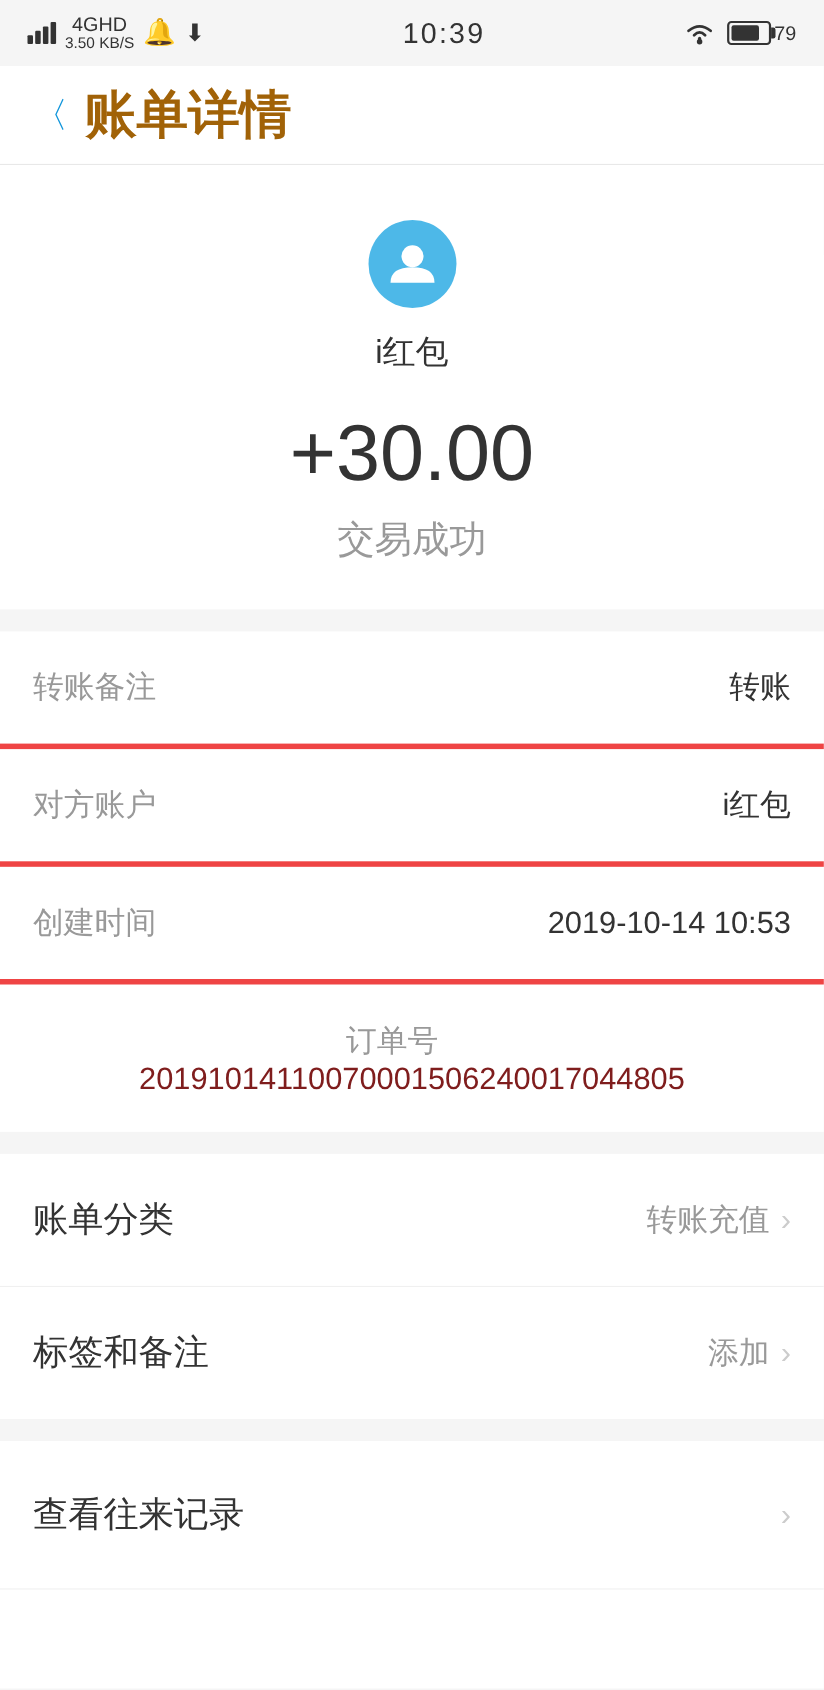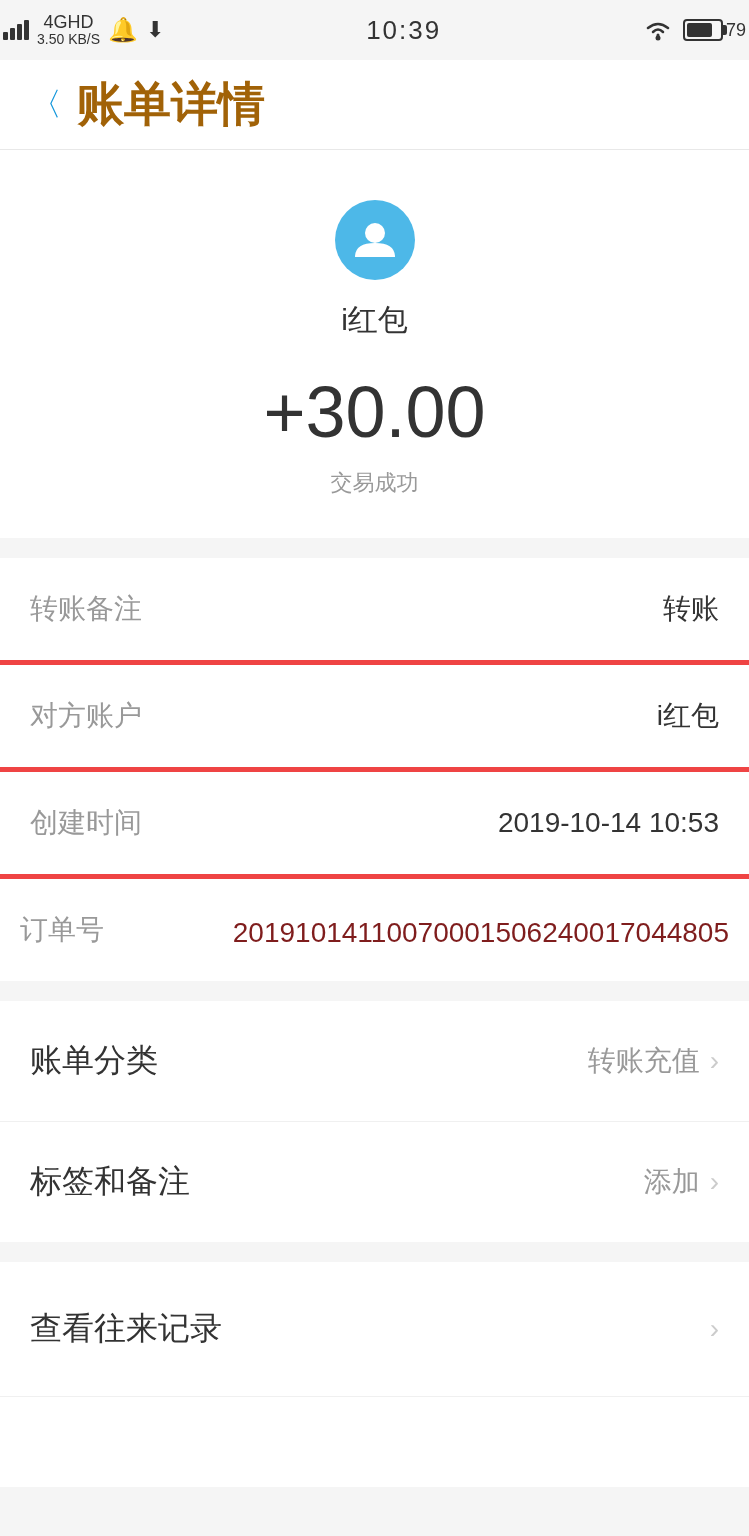--- a/index.html
+++ b/index.html
@@ -19,21 +19,21 @@
     }
 
     
     .status-bar {
       width: 100%;
       height: 60px;
       background: #f5f5f5;
       display: flex;
       align-items: center;
       justify-content: space-between;
-      padding: 0 3px;
+      padding: 0 25px;
     }
 
     .status-left {
       display: flex;
       align-items: center;
       gap: 8px;
       font-size: 22px;
       color: #333;
     }
 
@@ -185,21 +185,21 @@
     }
 
     .amount {
       font-size: 72px;
       font-weight: 300;
       color: #333;
       margin-bottom: 15px;
     }
 
     .status-text {
-      font-size: 22px;
+      font-size: 34px;
       color: #999;
     }
 
     
     .detail-section {
       background: #fff;
       margin-bottom: 20px;
     }
 
     .detail-row {
@@ -222,22 +222,23 @@
 
     .detail-value {
       font-size: 28px;
       color: #333;
       text-align: right;
       max-width: 500px;
     }
 
     .order-id-row {
       display: flex;
-      align-items: flex-end;
+      align-items: center;
       padding: 32px 20px;
+      flex-direction: column;
     }
 
     .order-id-label {
       font-size: 28px;
       color: #999;
       min-width: 100px;
       margin-right: 20px;
       flex-shrink: 0;
     }
 

